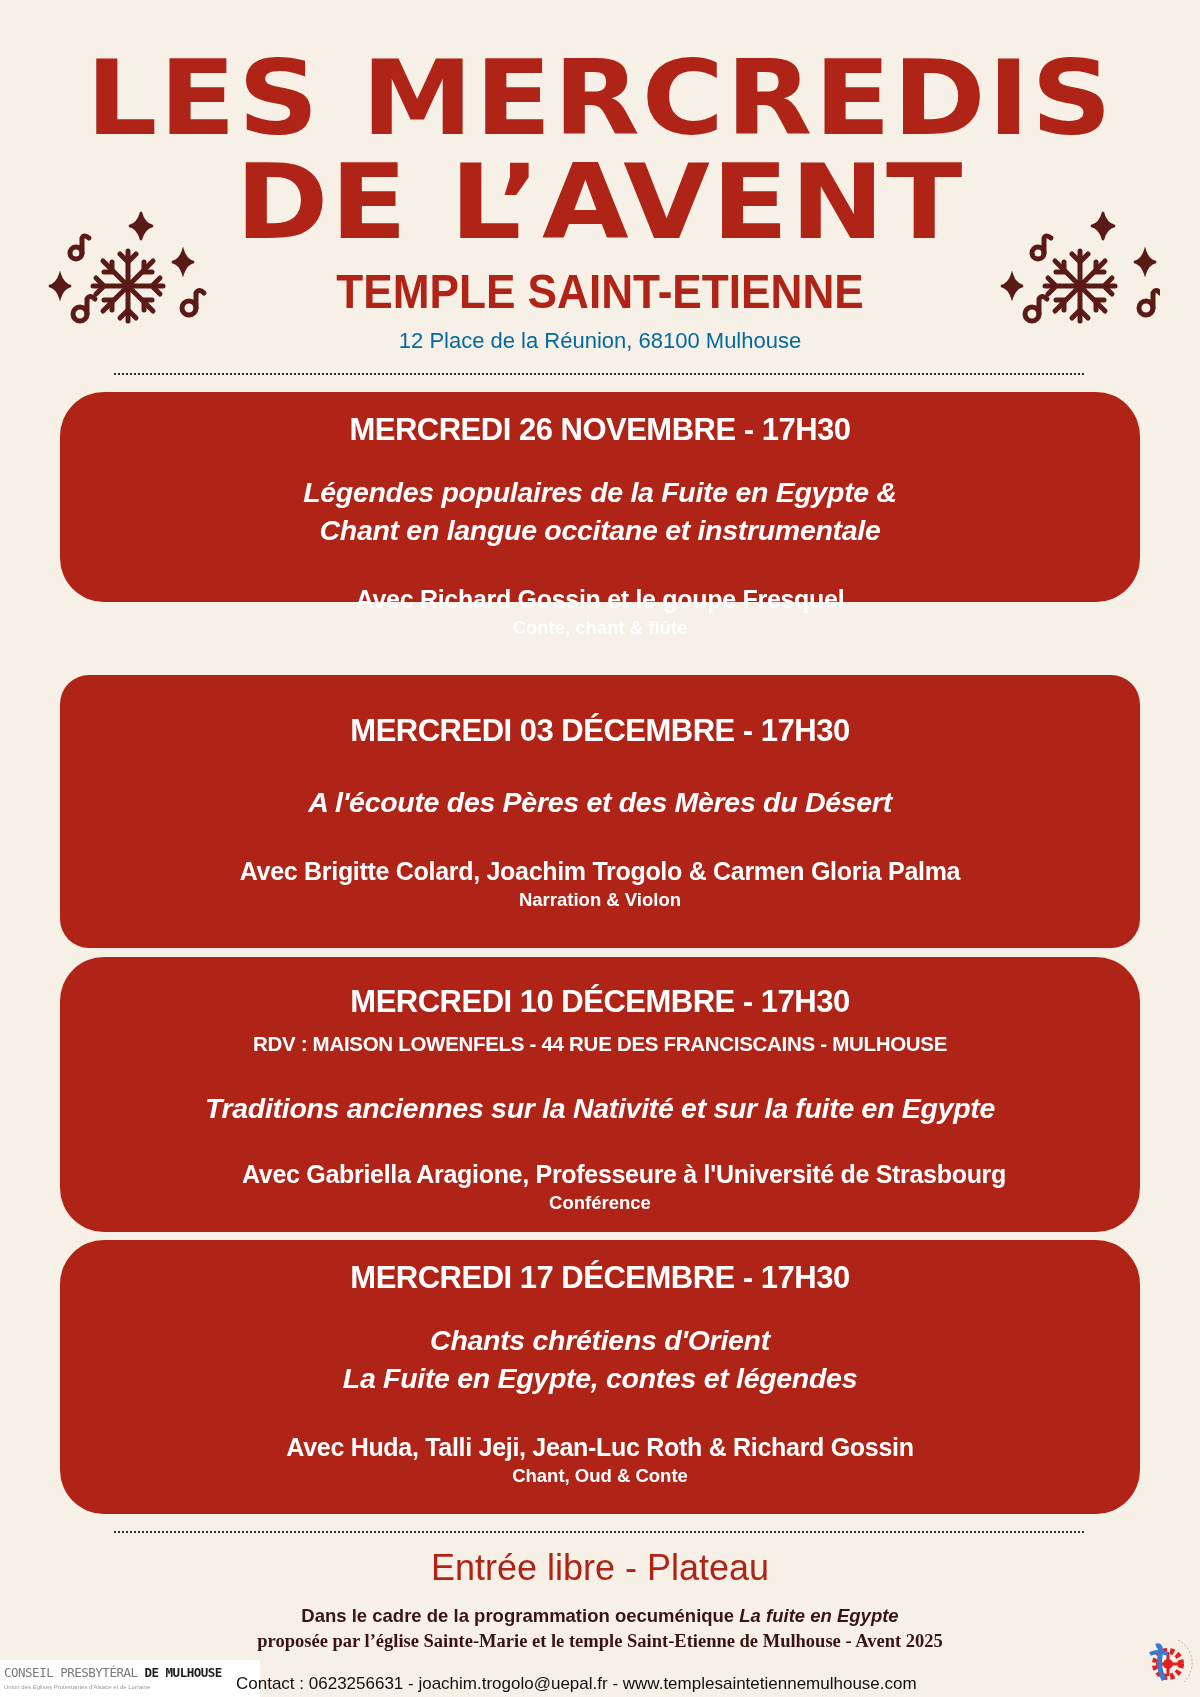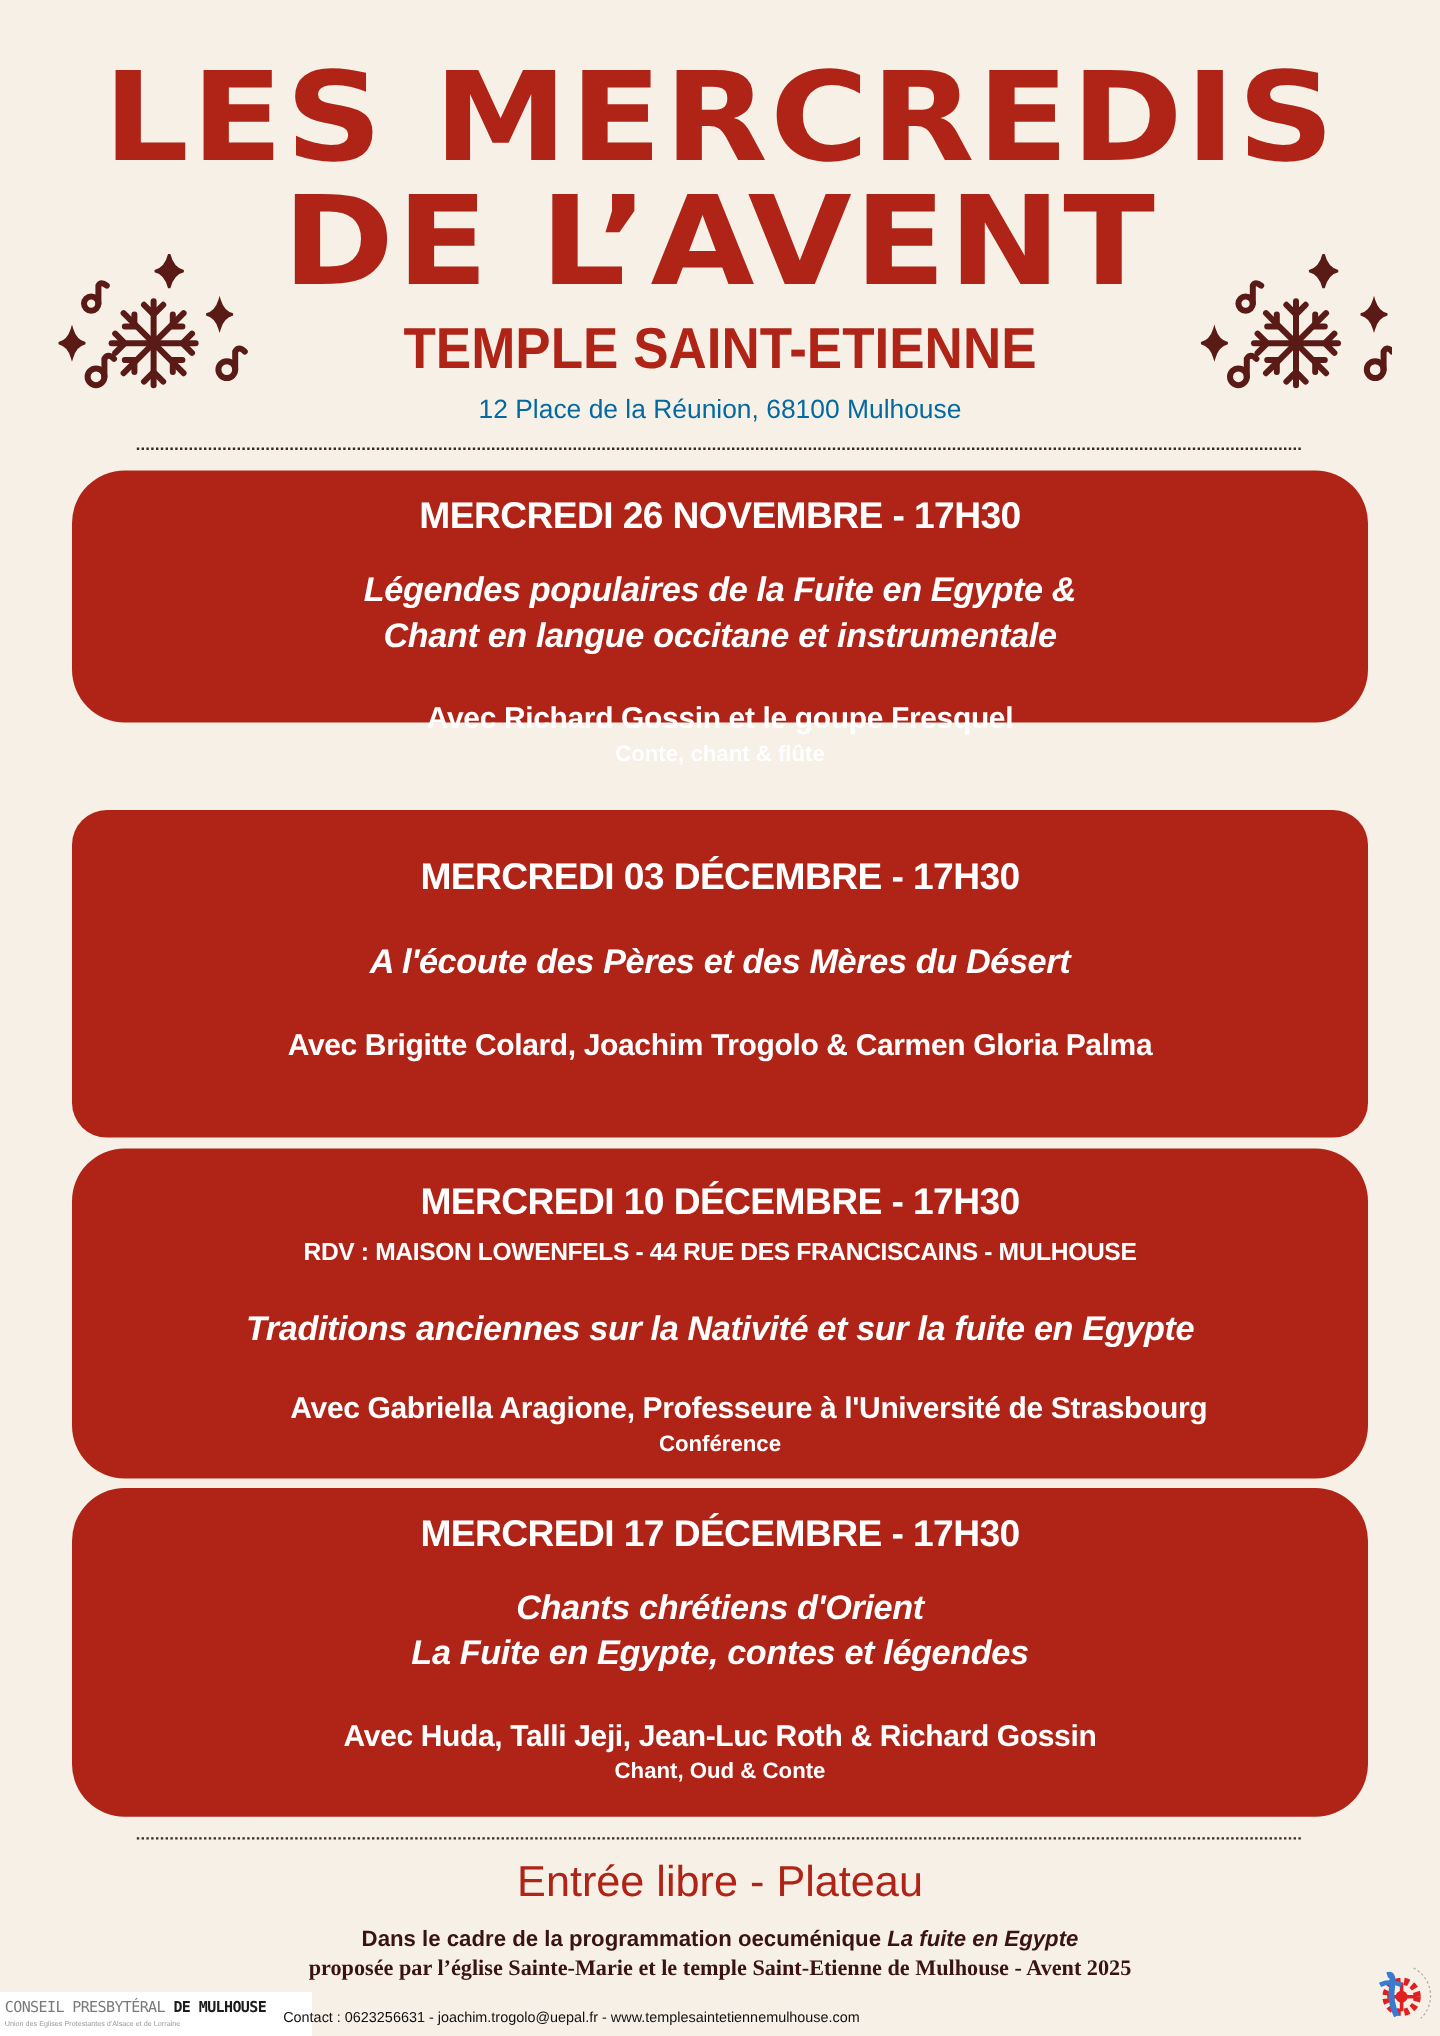--- a/index.html
+++ b/index.html
@@ -42,21 +42,21 @@
   .entry {
     position: absolute; top: 1550px; left: 0; width: 1200px; text-align: center;
     color: #b02418; font-size: 36px; line-height: 1;
   }
   .frame {
     position: absolute; left: 0; width: 1200px; text-align: center;
     color: #3a1414; font-weight: bold; font-size: 18.5px; line-height: 1;
   }
   .contact {
     position: absolute; top: 1675px; left: 236px;
-    color: #111; font-size: 12px; line-height: 1;
+    color: #111; font-size: 17px; line-height: 1;
   }
   .cp-logo {
     position: absolute; top: 1660px; left: 0; width: 260px; height: 37px;
     background: #ffffff;
   }
   .cp-main { position: absolute; top: 5px; left: 4px; font-family: "DejaVu Sans Mono", monospace; font-size: 12.5px; color: #7a7a7a; letter-spacing: -0.5px; white-space: nowrap; }
   .cp-main b { color: #1c1c1c; }
   .cp-sub { position: absolute; top: 24px; left: 4px; font-size: 6px; color: #9a9a9a; white-space: nowrap; }
   .uepal-logo { position: absolute; left: 1138px; top: 1632px; width: 56px; height: 56px; }
 </style>
@@ -139,20 +139,21 @@
   <div class="ev-with" style="margin-top:38px;">Avec Richard Gossin et le goupe Fresquel</div>
   <div class="ev-role">Conte, chant &amp; flûte</div>
 </div>
 
 <div class="event" style="top:675px; height:273px;border-radius:29px;">
   <div class="ev-date" style="margin-top:40px;">MERCREDI 03 DÉCEMBRE - 17H30</div>
   <div style="margin-top:37px;">
     <div class="ev-title">A l'écoute des Pères et des Mères du Désert</div>
   </div>
   <div class="ev-with" style="margin-top:38px;">Avec Brigitte Colard, Joachim Trogolo &amp; Carmen Gloria Palma</div>
+  <div class="ev-role">Narration &amp; Violon</div>
 </div>
 
 <div class="event" style="top:957px; height:275px;">
   <div class="ev-date" style="margin-top:29px;">MERCREDI 10 DÉCEMBRE - 17H30</div>
   <div class="ev-rdv">RDV : MAISON LOWENFELS - 44 RUE DES FRANCISCAINS - MULHOUSE</div>
   <div style="margin-top:34px;">
     <div class="ev-title">Traditions anciennes sur la Nativité et sur la fuite en Egypte</div>
   </div>
   <div class="ev-with" style="margin-top:35px;padding-left:48px;">Avec Gabriella Aragione, Professeure à l'Université de Strasbourg</div>
   <div class="ev-role">Conférence</div>

